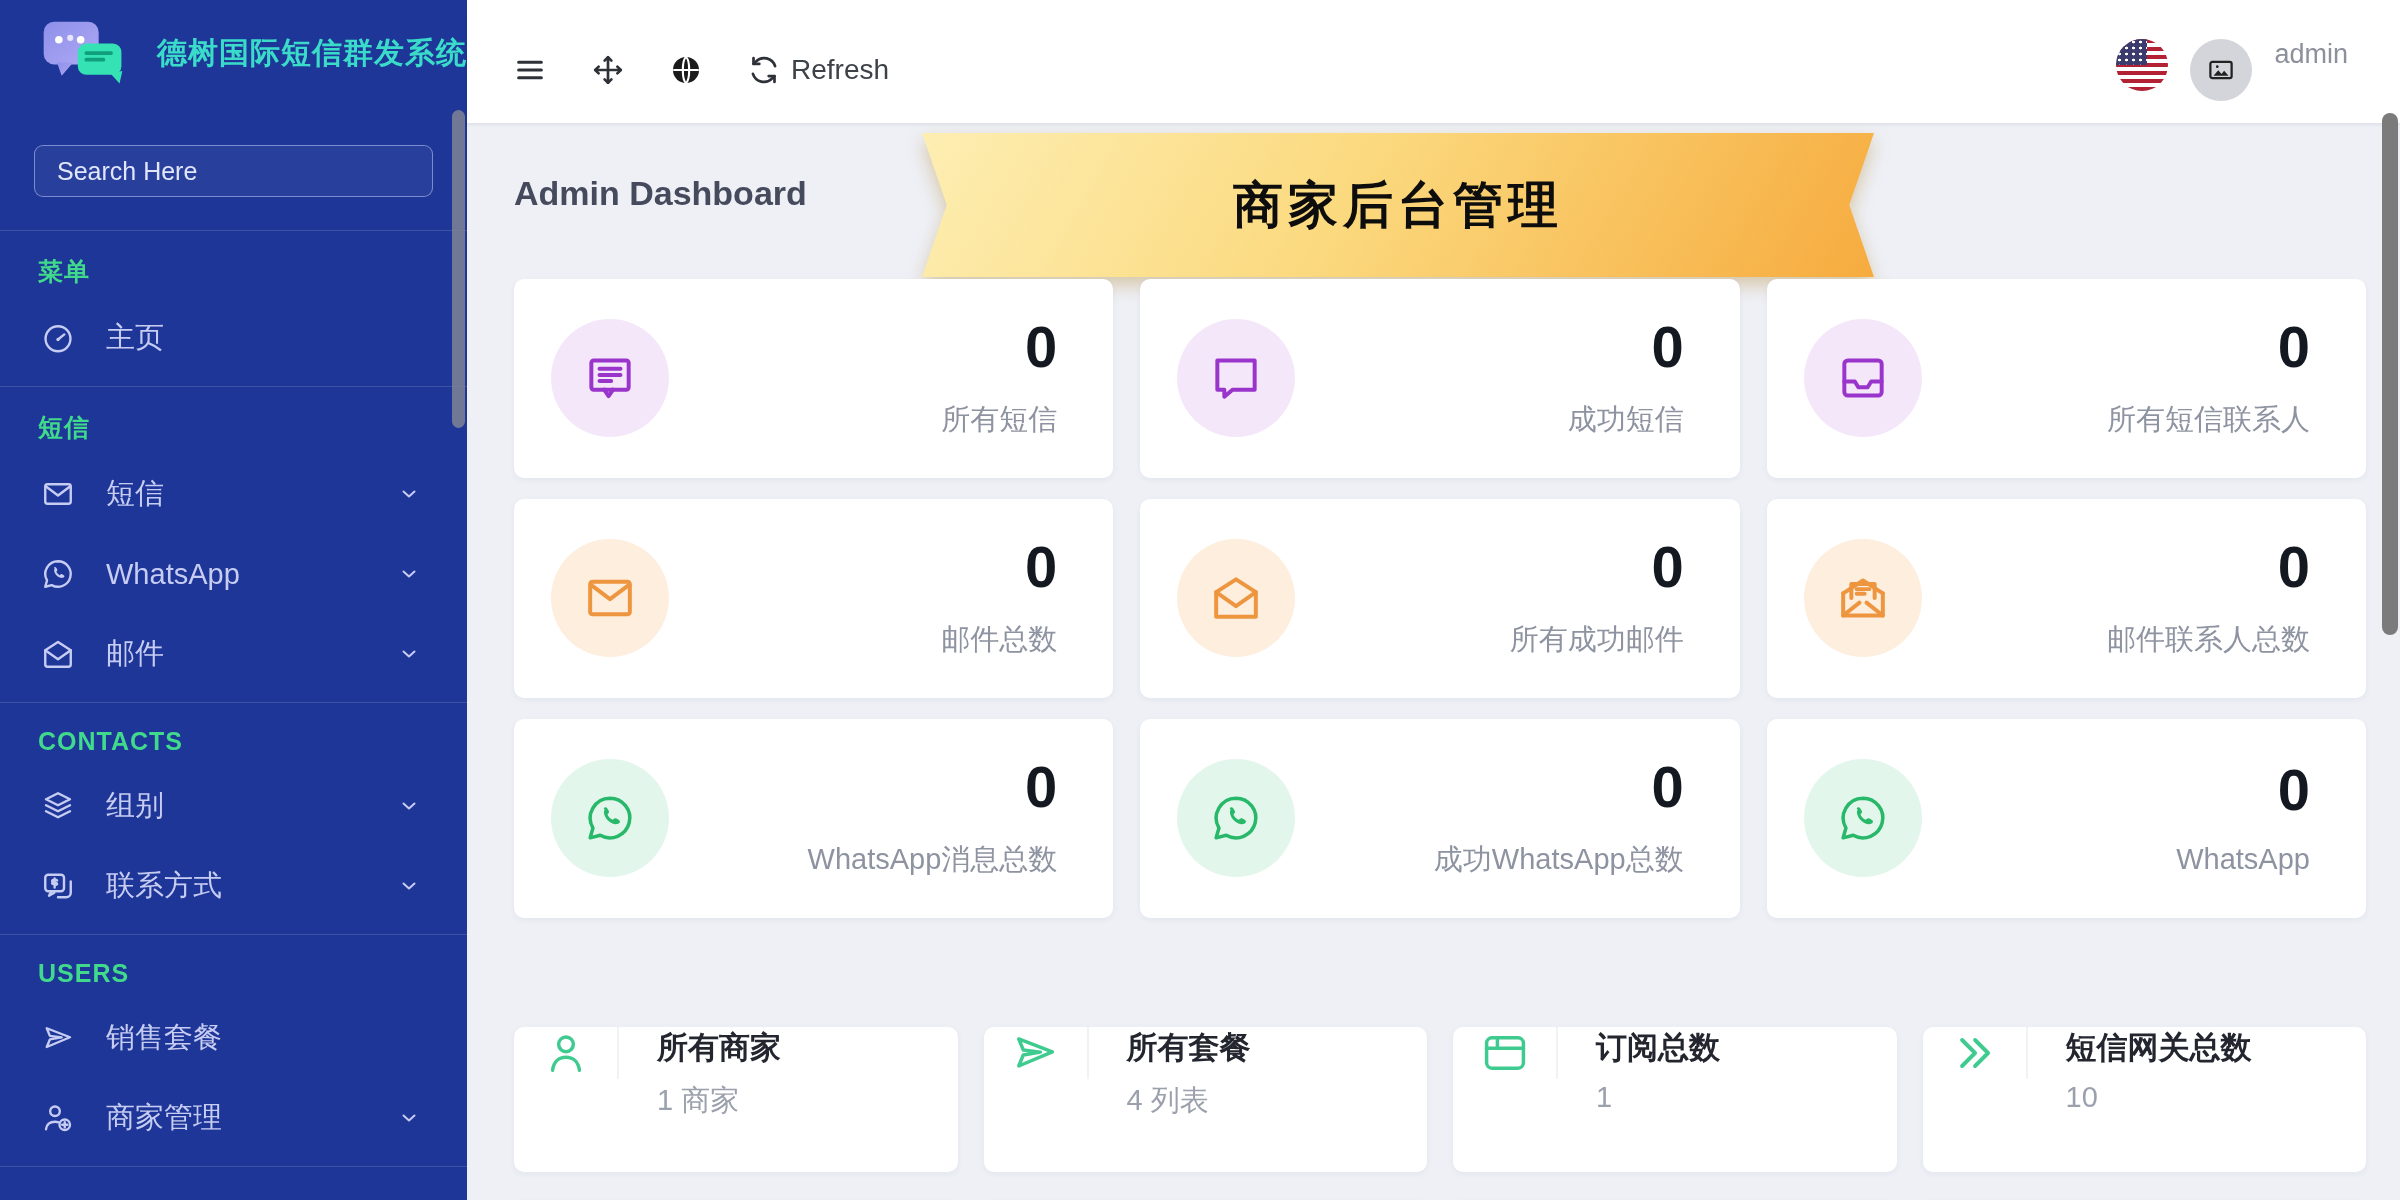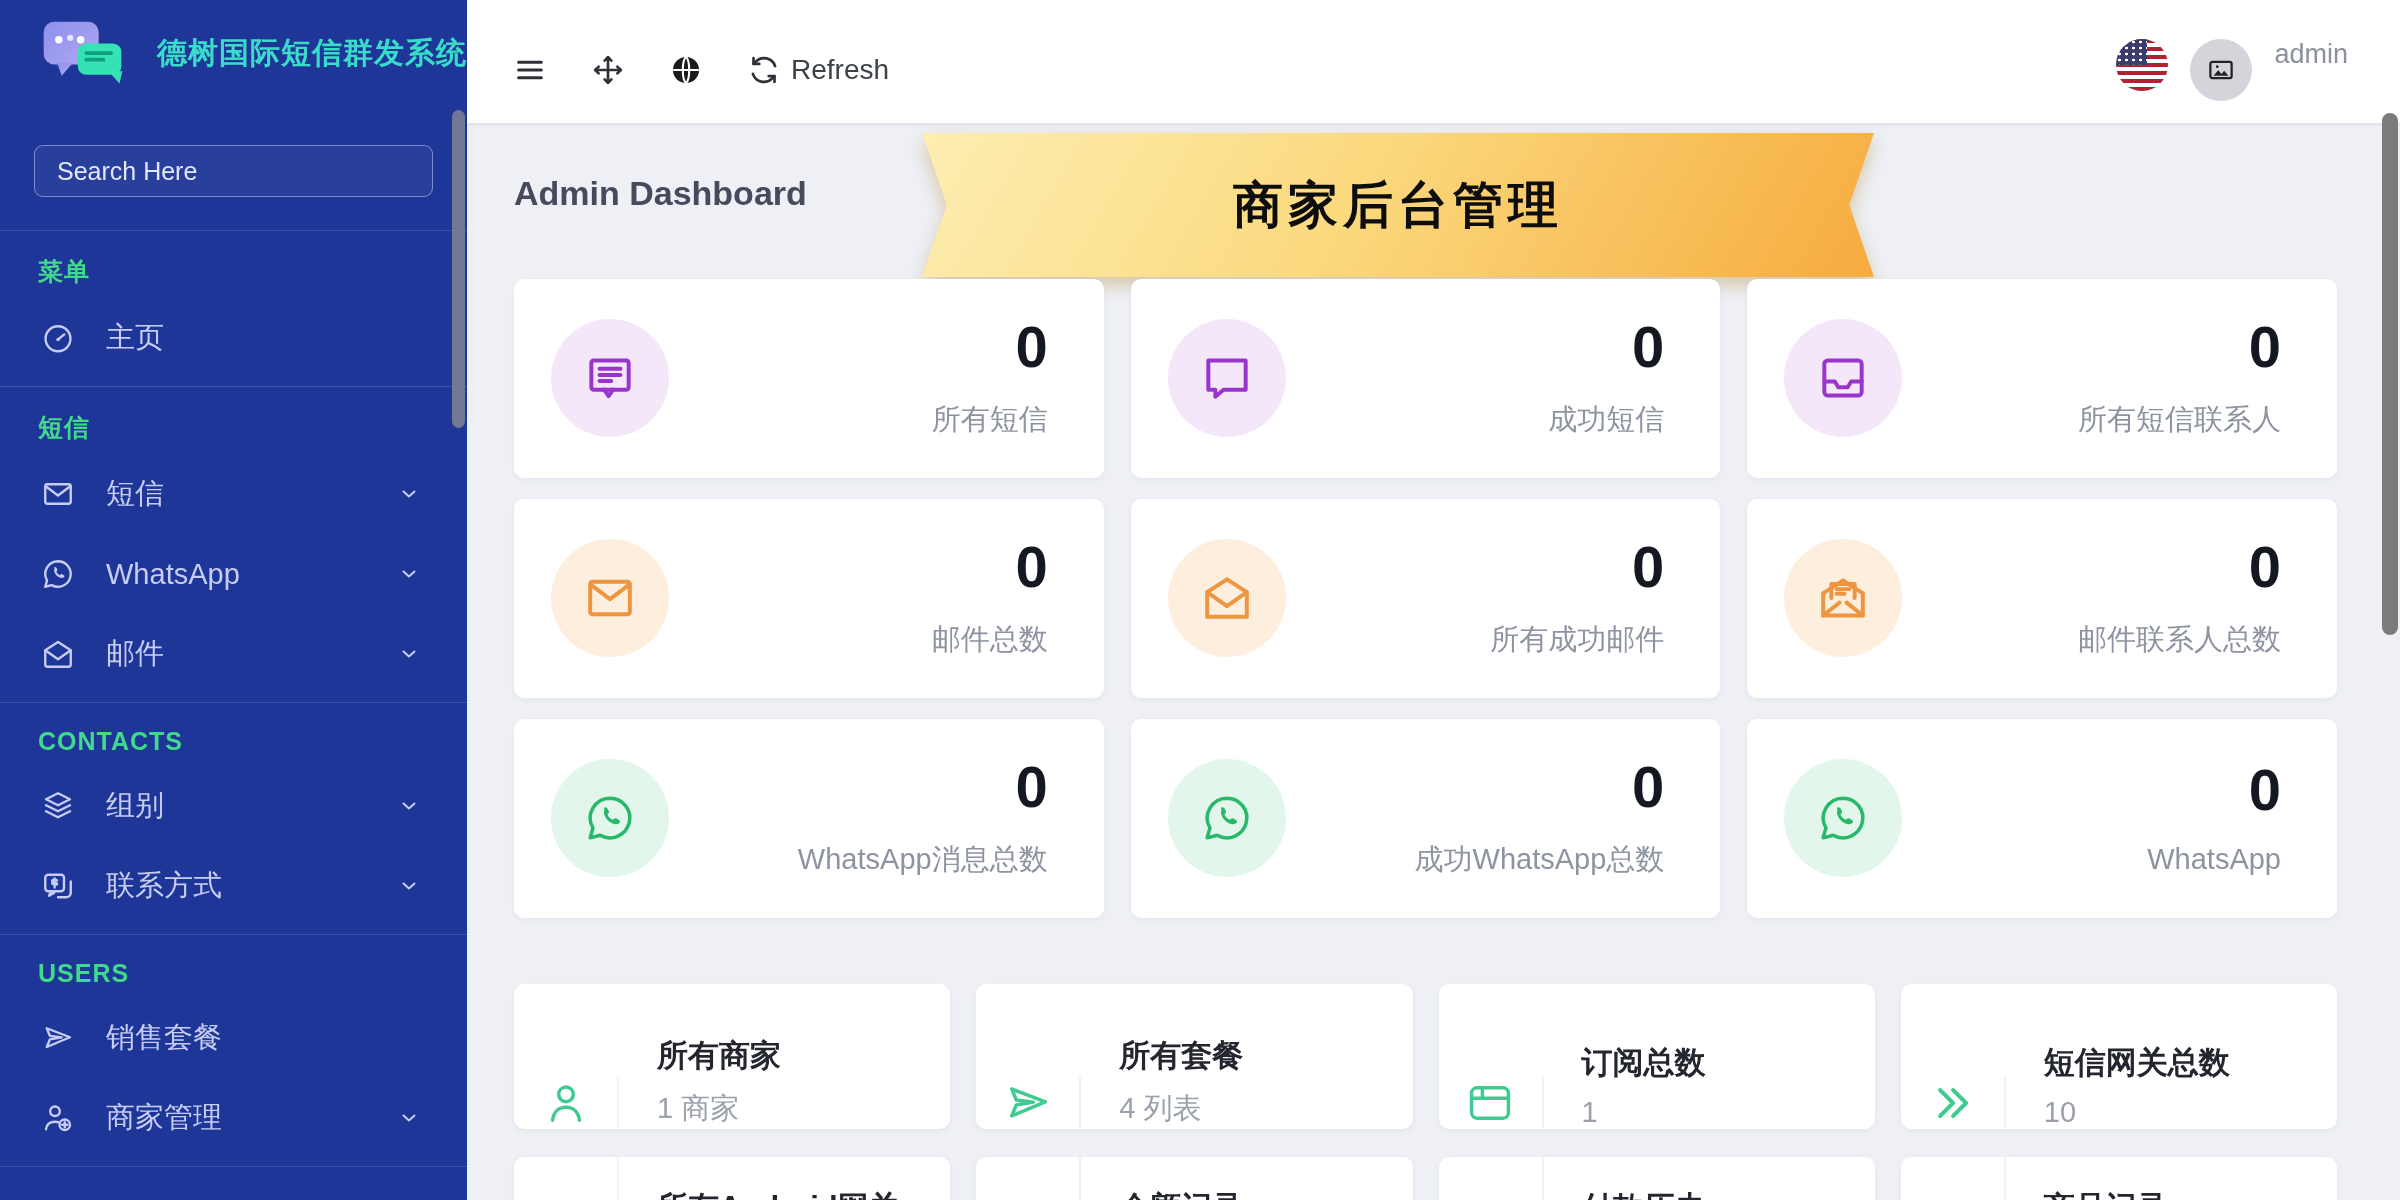--- a/index.html
+++ b/index.html
@@ -38,21 +38,21 @@
     background:repeating-linear-gradient(180deg,#b22234 0 4px,#ffffff 4px 8px); }
   .flag .canton { position:absolute; left:0; top:0; width:58%; height:50%; background:#3c3b6e;
     background-image:radial-gradient(circle,#fff 1.3px,transparent 1.6px); background-size:7px 6px; }
   .avatar { width:62px; height:62px; border-radius:50%; background:#d3d5da; display:flex;
     align-items:center; justify-content:center; cursor:pointer; }
   .avatar svg { width:30px; height:30px; }
   .admin-name { font-size:27px; color:#8b909b; }
 
   
   .content { position:absolute; left:467px; top:107px; width:1933px; height:1093px;
-    background:#eef0f6; overflow:hidden; padding:0 63px 0 47px; }
+    background:#eef0f6; overflow:hidden; padding:0 34px 0 47px; }
   .content::before { content:""; position:absolute; left:0; top:0; right:0; height:14px;
     background:linear-gradient(180deg,rgba(120,128,150,0.12),rgba(120,128,150,0)); pointer-events:none; }
   .page-header { position:relative; height:172px; }
   .page-title { position:absolute; left:0; top:86px; transform:translateY(-50%);
     font-size:34px; font-weight:600; color:#454b5c; }
   .ribbon { position:absolute; left:408px; top:26px; width:952px; height:144px;
     filter:drop-shadow(0 8px 9px rgba(170,120,20,0.35)); }
   .ribbon-shape { width:100%; height:100%; display:flex; align-items:center; justify-content:center;
     background:linear-gradient(120deg,#fdeeb2 0%,#fbd97e 45%,#f6ab3e 100%);
     clip-path:polygon(0% 0%,100% 0%,97.4% 50%,100% 100%,0% 100%,2.6% 50%); }
@@ -66,22 +66,22 @@
   .stat-ico svg { width:56px; height:56px; }
   .t-purple .stat-ico { background:#f4e7f9; color:#9a35cc; }
   .t-orange .stat-ico { background:#fdeede; color:#ee9540; }
   .t-green  .stat-ico { background:#e3f6ec; color:#27b869; }
   .stat-right { position:absolute; right:56px; top:0; height:100%; display:flex; flex-direction:column;
     align-items:flex-end; justify-content:center; gap:24px; }
   .stat-value { font-size:58px; font-weight:700; color:#141821; line-height:1; }
   .stat-label { font-size:29px; color:#8d93a0; }
 
   .summary-grid { display:grid; grid-template-columns:repeat(4,1fr); gap:26px; margin-top:66px; }
-  .sum-card { background:#fff; border-radius:10px; height:145px; display:flex; align-items:flex-end;
-    box-shadow:0 2px 6px rgba(35,45,70,0.05); }
+  .sum-card { background:#fff; border-radius:10px; height:145px; display:flex; align-items:flex-start;
+    box-shadow:0 2px 6px rgba(35,45,70,0.05);margin-top:43px; }
   .sum-ico { flex:0 0 105px; display:flex; align-items:center; justify-content:center;
     color:#3fcb8f; border-right:2px solid #f0f2f6; }
   .sum-ico svg { width:52px; height:52px; }
   .sum-text { display:flex; flex-direction:column; justify-content:center; gap:12px; padding-left:38px; }
   .sum-title { font-size:31px; font-weight:700; color:#23262e; }
   .sum-sub { font-size:29px; color:#9aa0ac; }
 
   .partial-grid { display:grid; grid-template-columns:repeat(4,1fr); gap:26px; margin-top:28px; }
   .part-card { background:#fff; border-radius:10px; height:160px; display:flex;
     box-shadow:0 2px 6px rgba(35,45,70,0.05); }

